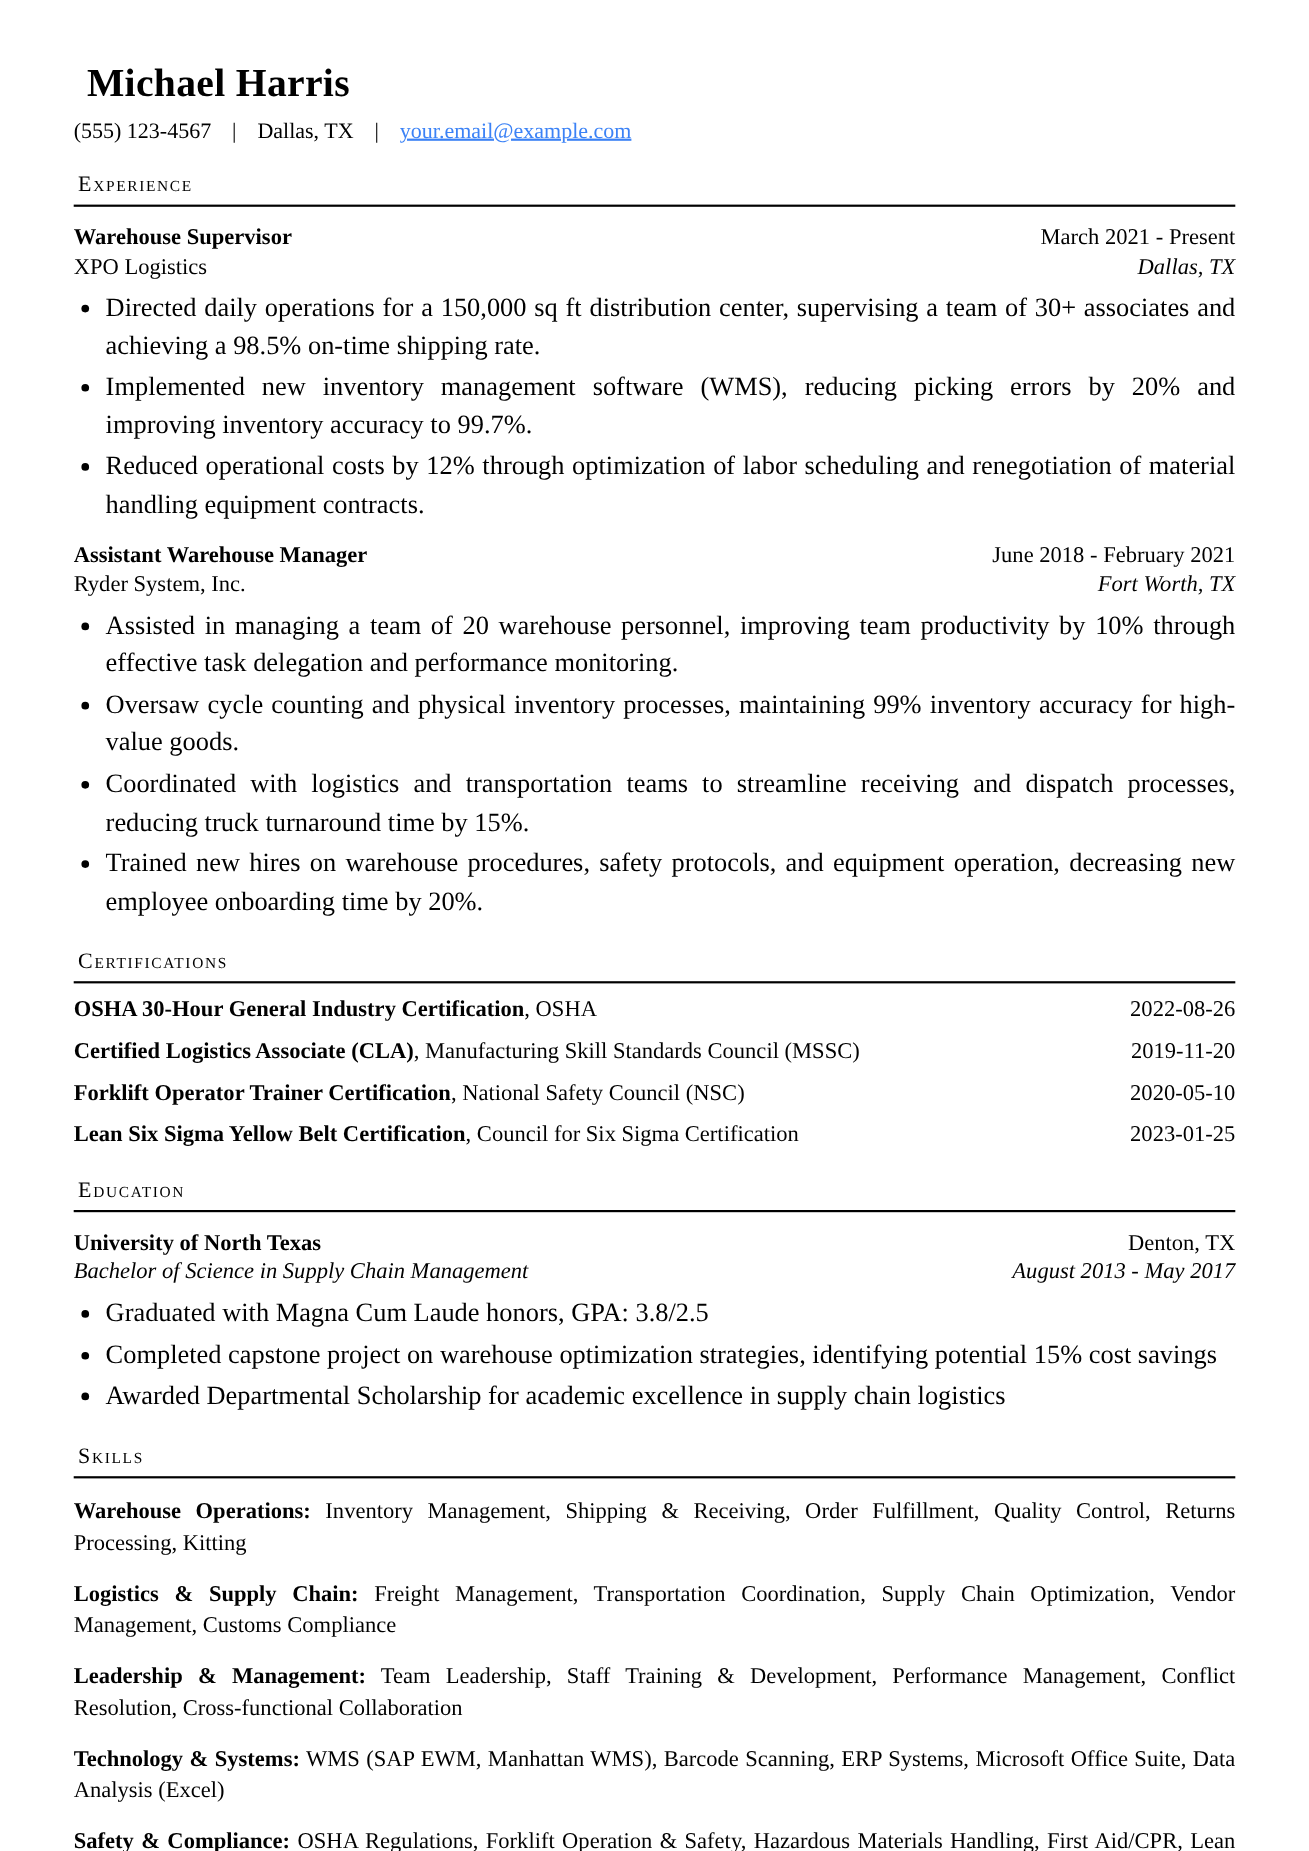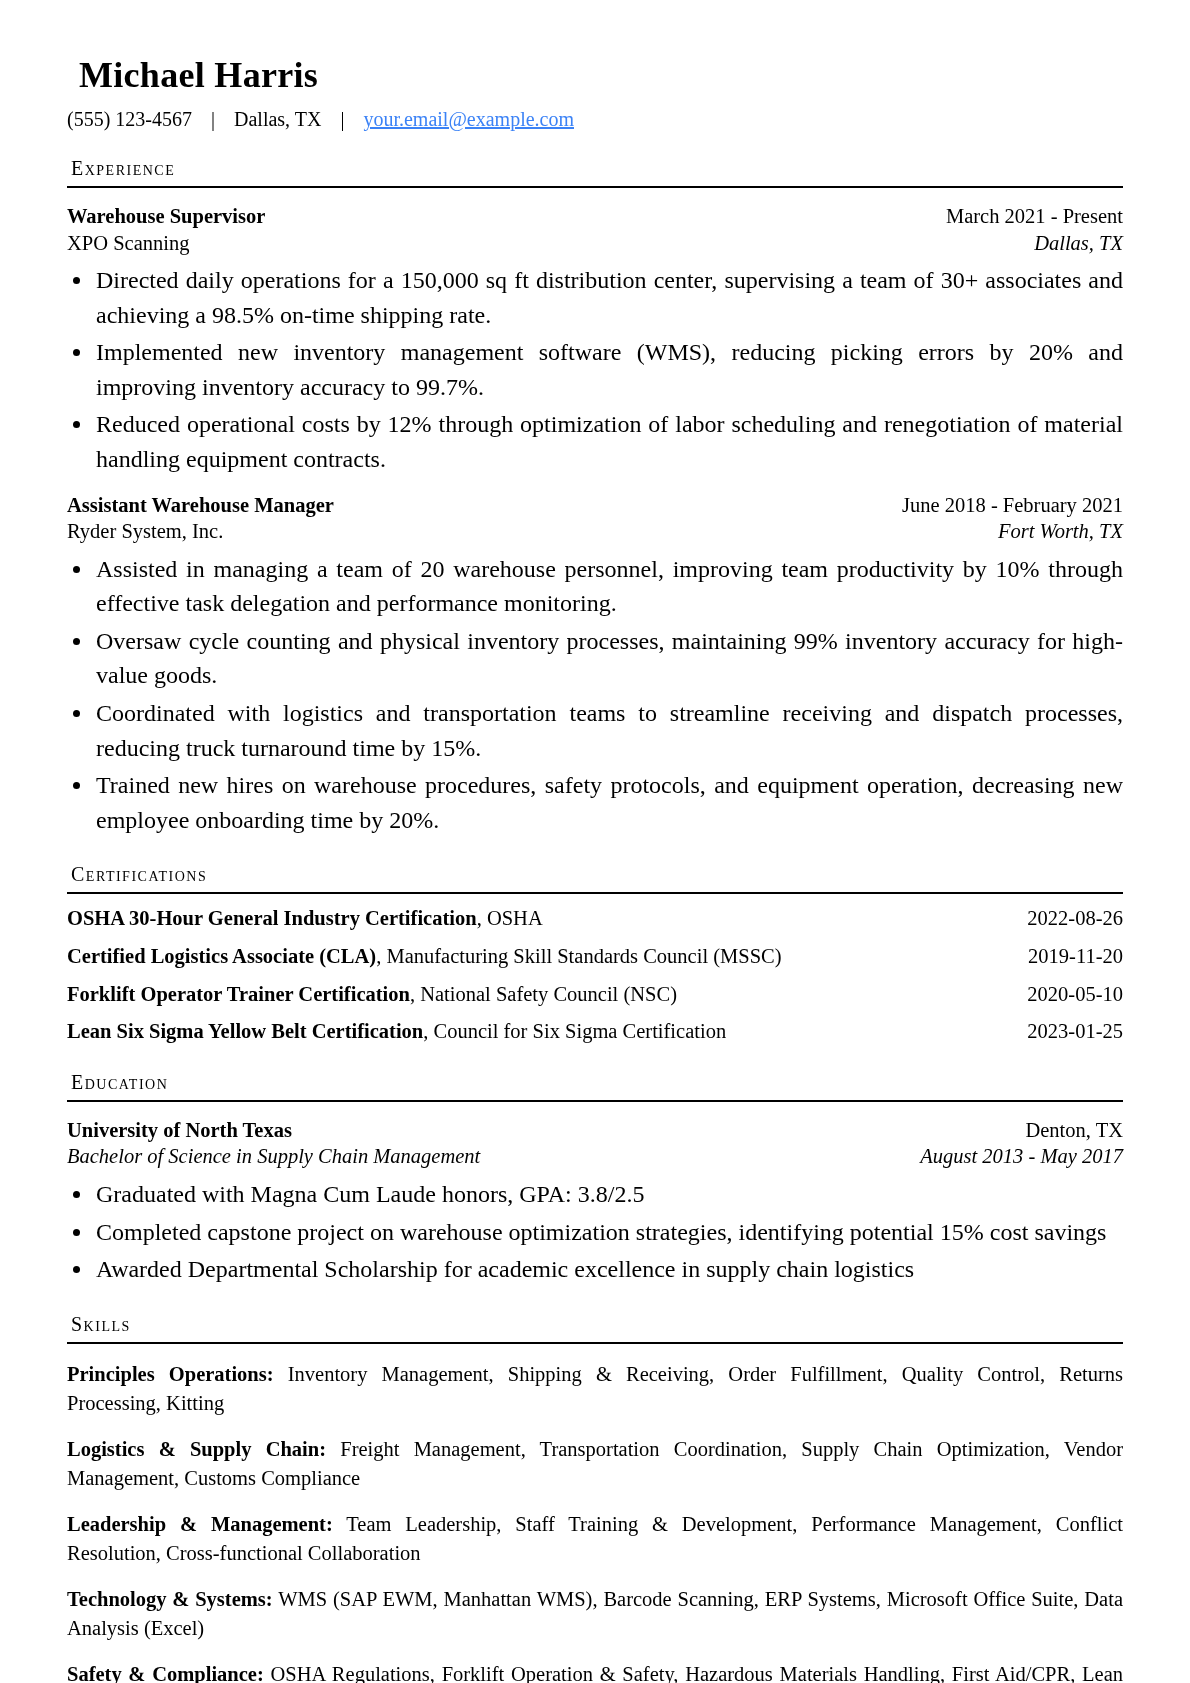--- a/index.html
+++ b/index.html
@@ -139,21 +139,21 @@
     <div class="section-head">
       <h2 class="section-title">Experience</h2>
     </div>
 
     <div class="entry">
       <div class="entry-row">
         <span class="entry-title">Warehouse Supervisor</span>
         <span class="entry-dates">March 2021 - Present</span>
       </div>
       <div class="entry-row">
-        <span class="entry-sub">XPO Scanning</span>
+        <span class="entry-sub">XPO Logistics</span>
         <span class="entry-sub italic">Dallas, TX</span>
       </div>
       <ul class="bullets">
         <li>Directed daily operations for a 150,000 sq ft distribution center, supervising a team of 30+ associates and achieving a 98.5% on-time shipping rate.</li>
         <li>Implemented new inventory management software (WMS), reducing picking errors by 20% and improving inventory accuracy to 99.7%.</li>
         <li>Reduced operational costs by 12% through optimization of labor scheduling and renegotiation of material handling equipment contracts.</li>
       </ul>
     </div>
 
     <div class="entry">
@@ -217,20 +217,20 @@
         <li>Awarded Departmental Scholarship for academic excellence in supply chain logistics</li>
       </ul>
     </div>
   </section>
 
   <section class="section">
     <div class="section-head">
       <h2 class="section-title">Skills</h2>
     </div>
 
-    <p class="skill-para"><span class="skill-label">Principles Operations:</span> <span>Inventory Management, Shipping &amp; Receiving, Order Fulfillment, Quality Control, Returns Processing, Kitting</span></p>
+    <p class="skill-para"><span class="skill-label">Warehouse Operations:</span> <span>Inventory Management, Shipping &amp; Receiving, Order Fulfillment, Quality Control, Returns Processing, Kitting</span></p>
     <p class="skill-para"><span class="skill-label">Logistics &amp; Supply Chain:</span> <span>Freight Management, Transportation Coordination, Supply Chain Optimization, Vendor Management, Customs Compliance</span></p>
     <p class="skill-para"><span class="skill-label">Leadership &amp; Management:</span> <span>Team Leadership, Staff Training &amp; Development, Performance Management, Conflict Resolution, Cross-functional Collaboration</span></p>
     <p class="skill-para"><span class="skill-label">Technology &amp; Systems:</span> <span>WMS (SAP EWM, Manhattan WMS), Barcode Scanning, ERP Systems, Microsoft Office Suite, Data Analysis (Excel)</span></p>
     <p class="skill-para"><span class="skill-label">Safety &amp; Compliance:</span> <span>OSHA Regulations, Forklift Operation &amp; Safety, Hazardous Materials Handling, First Aid/CPR, Lean Principles</span></p>
   </section>
 
 </div>
 
 </body></html>

